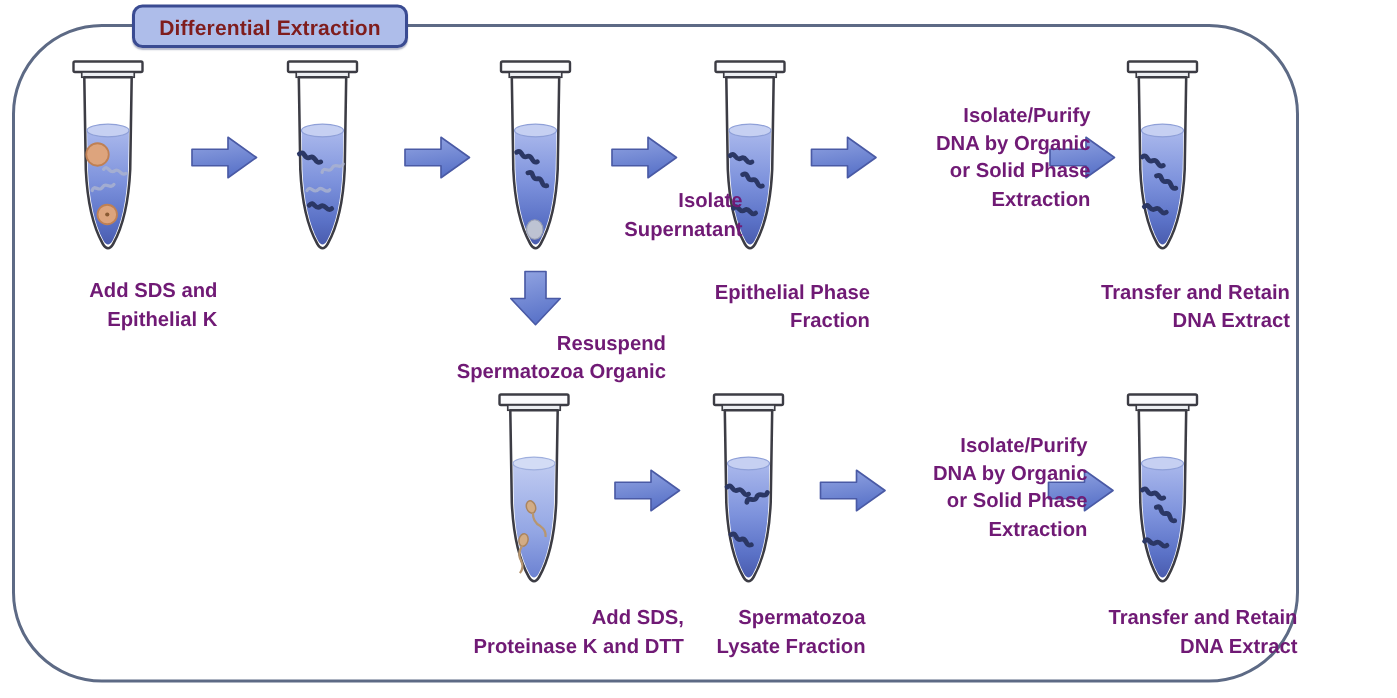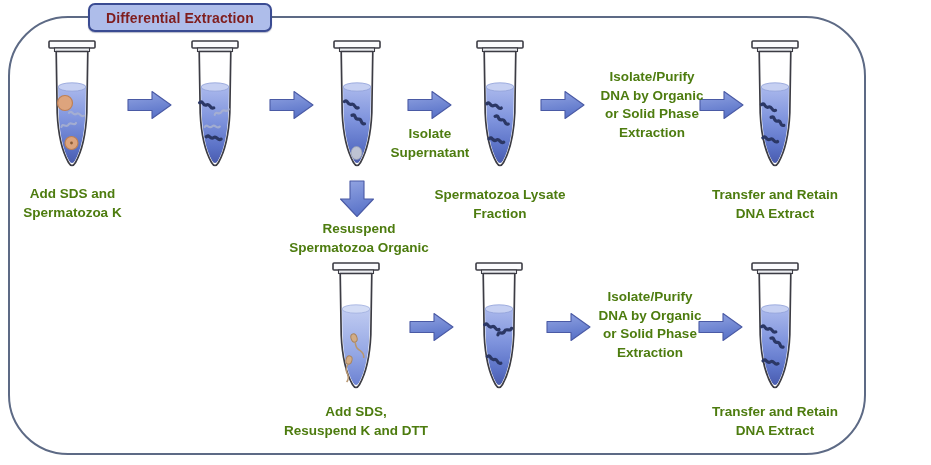--- a/index.html
+++ b/index.html
@@ -12,22 +12,22 @@
     border:2px solid #5d6a85;border-radius:60px;background:transparent;
   }
   .title-box{
     position:absolute;left:88px;top:3px;width:180px;height:25px;
     background:#aebdea;border:2.5px solid #3a4b92;border-radius:7px;
     display:flex;align-items:center;justify-content:center;
     box-shadow:0 1px 1px rgba(40,50,100,.35);
   }
   .title-box span{font-weight:700;font-size:14px;color:#7f1d1d;letter-spacing:.1px;}
   .lbl{
-    position:absolute;text-align:center;white-space:pre-line;
-    font-weight:700;font-size:13.5px;line-height:1.38;color:#4d7c0f;
+    position:absolute;text-align:right;white-space:pre-line;
+    font-weight:700;font-size:13.5px;line-height:1.38;color:#701a75;
   }
   .tube,.arrow{position:absolute;}
   svg{display:block;}
 </style>
 </head>
 <body>
 
 <div class="canvas">
 
   <svg width="0" height="0" style="position:absolute" aria-hidden="true">
@@ -167,37 +167,39 @@
     <polygon points="1,11.5 25,11.5 25,3.5 44,17 25,30.5 25,22.5 1,22.5" fill="url(#arrGrad)" stroke="#4a5aa5" stroke-width="1.1" stroke-linejoin="round"></polygon>
   </svg>
   <svg class="arrow" style="left:546px;top:310px" width="46" height="34" viewBox="0 0 46 34">
     <polygon points="1,11.5 25,11.5 25,3.5 44,17 25,30.5 25,22.5 1,22.5" fill="url(#arrGrad)" stroke="#4a5aa5" stroke-width="1.1" stroke-linejoin="round"></polygon>
   </svg>
   <svg class="arrow" style="left:698px;top:310px" width="46" height="34" viewBox="0 0 46 34">
     <polygon points="1,11.5 25,11.5 25,3.5 44,17 25,30.5 25,22.5 1,22.5" fill="url(#arrGrad)" stroke="#4a5aa5" stroke-width="1.1" stroke-linejoin="round"></polygon>
   </svg>
 
   <div class="lbl" style="left:0px;top:185px;width:145px">Add SDS and
-Spermatozoa K</div>
+Epithelial K</div>
   <div class="lbl" style="left:365px;top:125px;width:130px">Isolate
 Supernatant</div>
-  <div class="lbl" style="left:420px;top:186px;width:160px">Spermatozoa Lysate
+  <div class="lbl" style="left:420px;top:186px;width:160px">Epithelial Phase
 Fraction</div>
   <div class="lbl" style="left:577px;top:68px;width:150px">Isolate/Purify
 DNA by Organic
 or Solid Phase
 Extraction</div>
   <div class="lbl" style="left:690px;top:186px;width:170px">Transfer and Retain
 DNA Extract</div>
 
   <div class="lbl" style="left:274px;top:220px;width:170px">Resuspend
 Spermatozoa Organic</div>
 
   <div class="lbl" style="left:256px;top:403px;width:200px">Add SDS,
-Resuspend K and DTT</div>
+Proteinase K and DTT</div>
+  <div class="lbl" style="left:417px;top:403px;width:160px">Spermatozoa
+Lysate Fraction</div>
   <div class="lbl" style="left:575px;top:288px;width:150px">Isolate/Purify
 DNA by Organic
 or Solid Phase
 Extraction</div>
   <div class="lbl" style="left:685px;top:403px;width:180px">Transfer and Retain
 DNA Extract</div>
 
 </div>
 
 </body></html>

